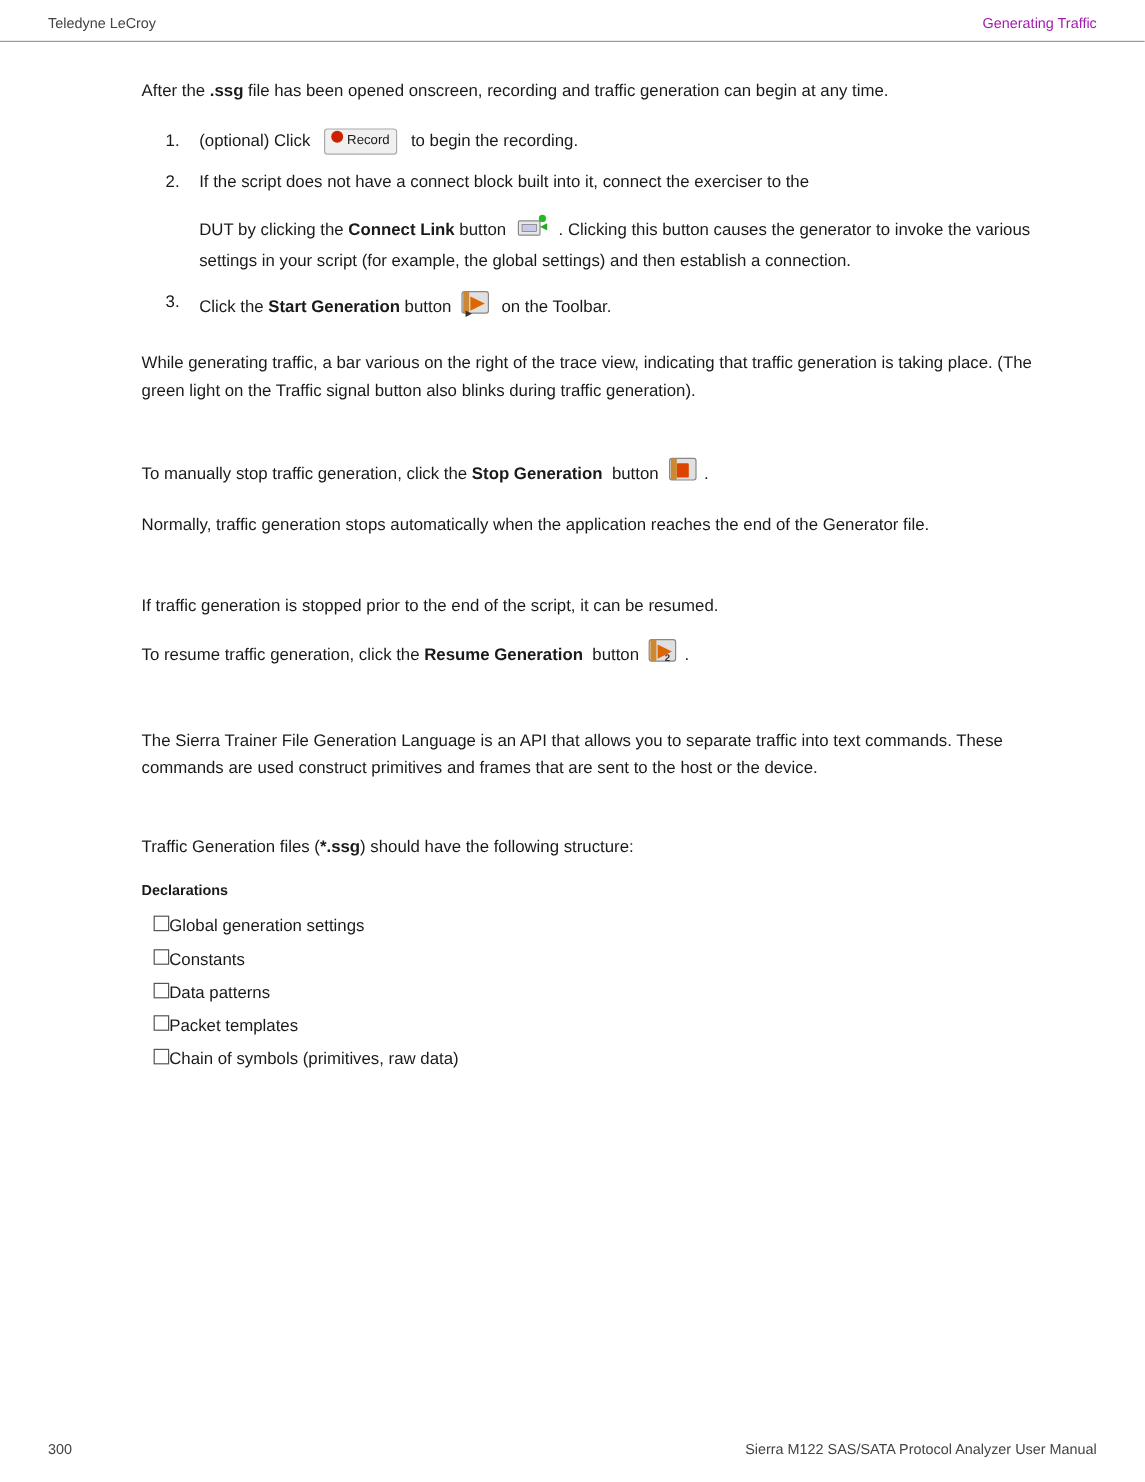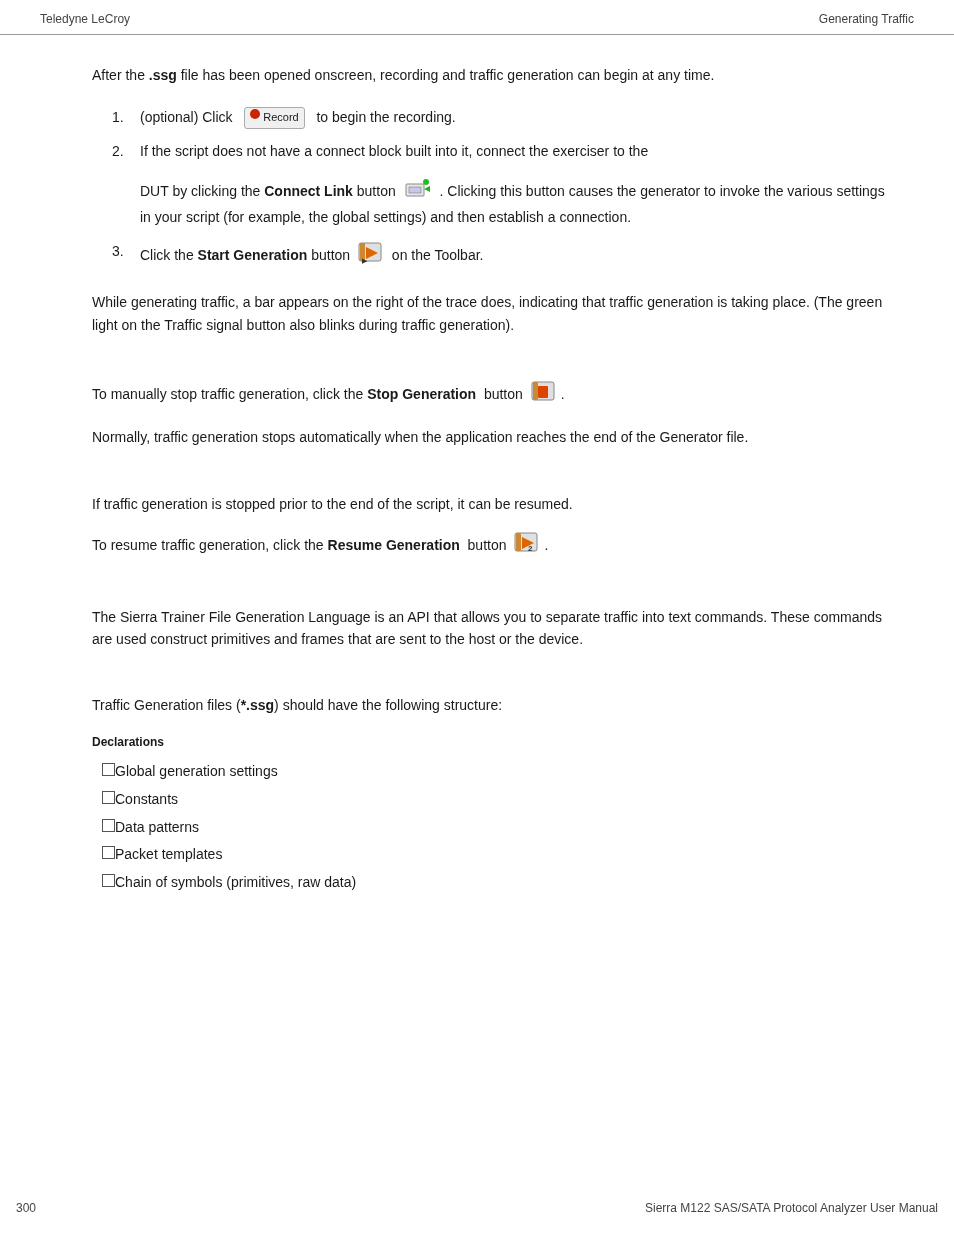--- a/index.html
+++ b/index.html
@@ -18,24 +18,24 @@
       align-items: flex-end;
       padding: 12px 40px 8px 40px;
       border-bottom: 1px solid #999;
     }
     .page-header-left {
       font-size: 12px;
       color: #444;
     }
     .page-header-right {
       font-size: 12px;
-      color: #404040;
+      color: #a21caf;
     }
     .page-content {
-      padding: 30px 60px 40px 92px;
+      padding: 30px 60px 40px 118px;
       line-height: 1.55;
     }
     .intro-text {
       margin-bottom: 20px;
       font-size: 14px;
     }
     .numbered-list {
       list-style: none;
       margin-left: 20px;
       margin-bottom: 20px;
@@ -150,21 +150,21 @@
       flex-shrink: 0;
       margin-top: 2px;
     }
     .page-footer {
       position: absolute;
       bottom: 20px;
       left: 0;
       right: 0;
       display: flex;
       justify-content: space-between;
-      padding: 0 16px;
+      padding: 0 40px;
       font-size: 12px;
       color: #444;
       border-top: none;
     }
     .inline-code {
       font-weight: bold;
     }
   </style>
 </head>
 <body>
@@ -229,21 +229,21 @@
             <polygon points="8,6 20,12 8,18" fill="#dd6600"></polygon>
             <rect x="2" y="2" width="5" height="18" fill="#cc8833" rx="1"></rect>
             <text x="4" y="22" font-size="7" fill="#333">▶</text>
           </svg>
         </span>
         on the Toolbar.
       </span>
     </li>
   </ol>
 
-  <p class="section-paragraph">While generating traffic, a bar appears on the right of the trace does, indicating that traffic generation is taking place. (The green light on the Traffic signal button also blinks during traffic generation).</p>
+  <p class="section-paragraph">While generating traffic, a bar various on the right of the trace view, indicating that traffic generation is taking place. (The green light on the Traffic signal button also blinks during traffic generation).</p>
 
   <div class="section-divider"></div>
 
   <p class="section-paragraph">
     <span>To manually stop traffic generation, click the</span>
     <span class="bold">Stop Generation</span>
     &nbsp;<span>button</span>
     
     <span class="stop-gen-icon">
       <svg viewBox="0 0 26 24" xmlns="http://www.w3.org/2000/svg">

